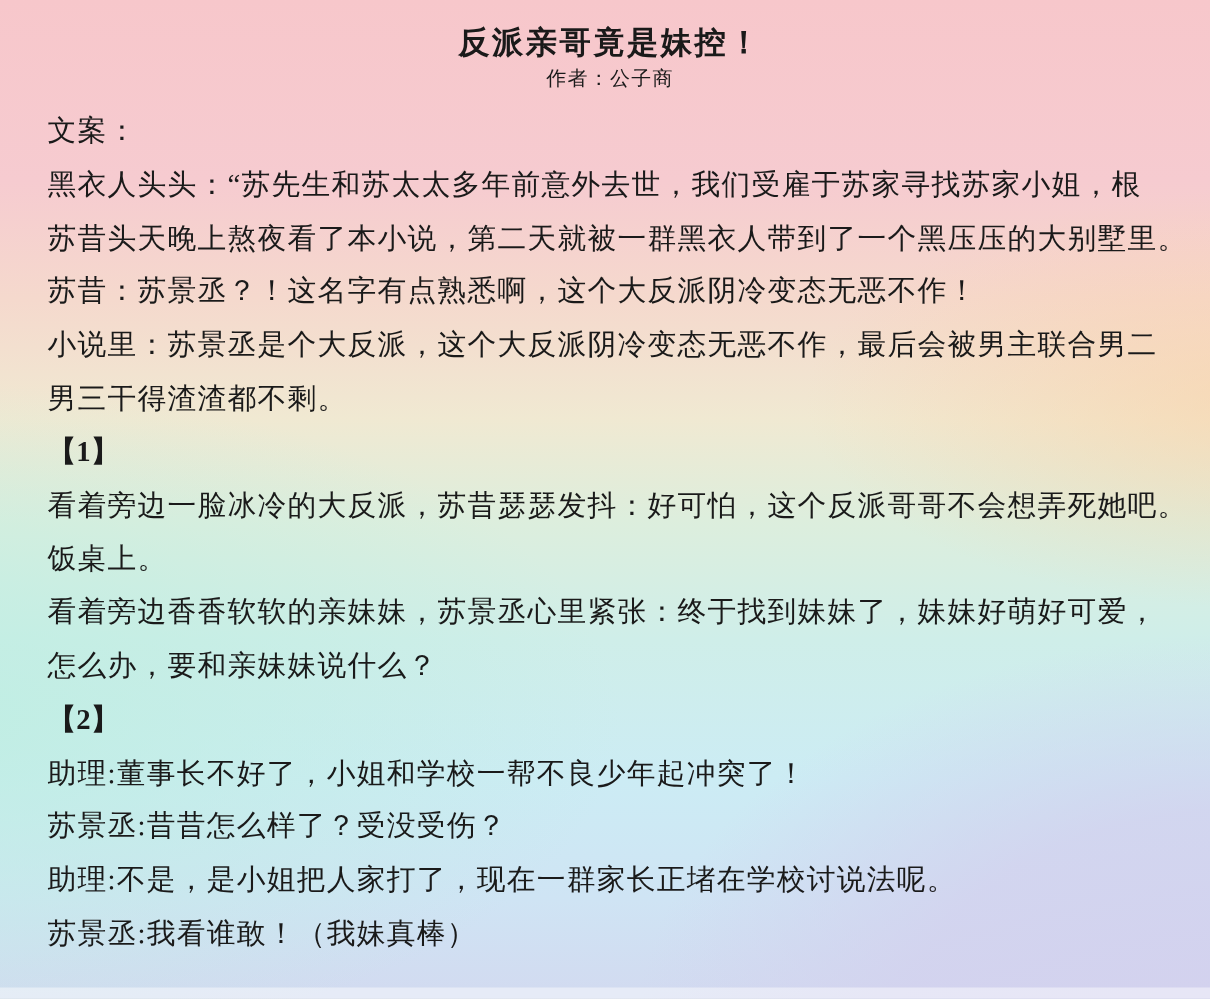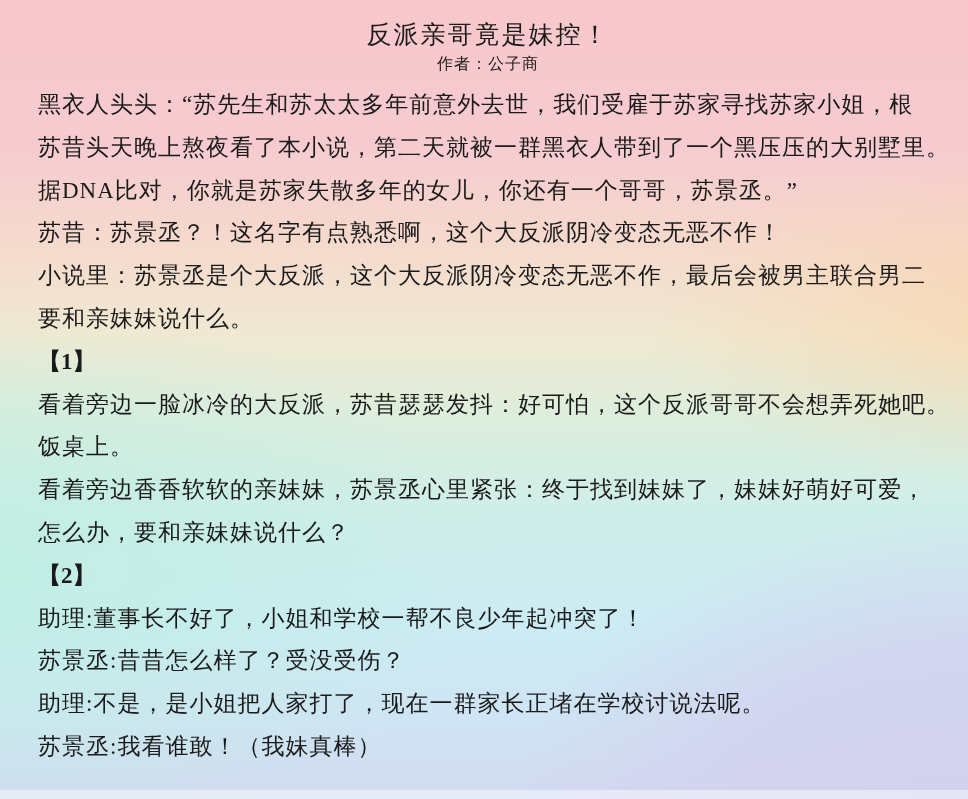--- a/index.html
+++ b/index.html
@@ -18,21 +18,21 @@
   }
   .page {
     position: relative;
     width: 100%;
     height: 100%;
     padding: 18px 30px 0 38px;
   }
   .doc-title {
     text-align: center;
     font-size: 25px;
-    font-weight: normal;
+    font-weight: bold;
     letter-spacing: 2px;
     line-height: 34px;
   }
   .doc-author {
     text-align: center;
     font-size: 16px;
     letter-spacing: 1px;
     line-height: 24px;
     margin-bottom: 8px;
   }
@@ -51,26 +51,26 @@
     background: rgba(255,255,255,0.45);
   }
 </style>
 </head>
 <body>
 
 <div class="page">
   <div class="doc-title">反派亲哥竟是妹控！</div>
   <div class="doc-author">作者：公子商</div>
   <div class="lines">
+      <div class="line">文案：</div>
       <div class="line">黑衣人头头：“苏先生和苏太太多年前意外去世，我们受雇于苏家寻找苏家小姐，根</div>
       <div class="line">苏昔头天晚上熬夜看了本小说，第二天就被一群黑衣人带到了一个黑压压的大别墅里。</div>
-      <div class="line">据DNA比对，你就是苏家失散多年的女儿，你还有一个哥哥，苏景丞。”</div>
       <div class="line">苏昔：苏景丞？！这名字有点熟悉啊，这个大反派阴冷变态无恶不作！</div>
       <div class="line">小说里：苏景丞是个大反派，这个大反派阴冷变态无恶不作，最后会被男主联合男二</div>
-      <div class="line">要和亲妹妹说什么。</div>
+      <div class="line">男三干得渣渣都不剩。</div>
       <div class="line section">【1】</div>
       <div class="line">看着旁边一脸冰冷的大反派，苏昔瑟瑟发抖：好可怕，这个反派哥哥不会想弄死她吧。</div>
       <div class="line">饭桌上。</div>
       <div class="line">看着旁边香香软软的亲妹妹，苏景丞心里紧张：终于找到妹妹了，妹妹好萌好可爱，</div>
       <div class="line">怎么办，要和亲妹妹说什么？</div>
       <div class="line section">【2】</div>
       <div class="line">助理:董事长不好了，小姐和学校一帮不良少年起冲突了！</div>
       <div class="line">苏景丞:昔昔怎么样了？受没受伤？</div>
       <div class="line">助理:不是，是小姐把人家打了，现在一群家长正堵在学校讨说法呢。</div>
       <div class="line">苏景丞:我看谁敢！（我妹真棒）</div>

